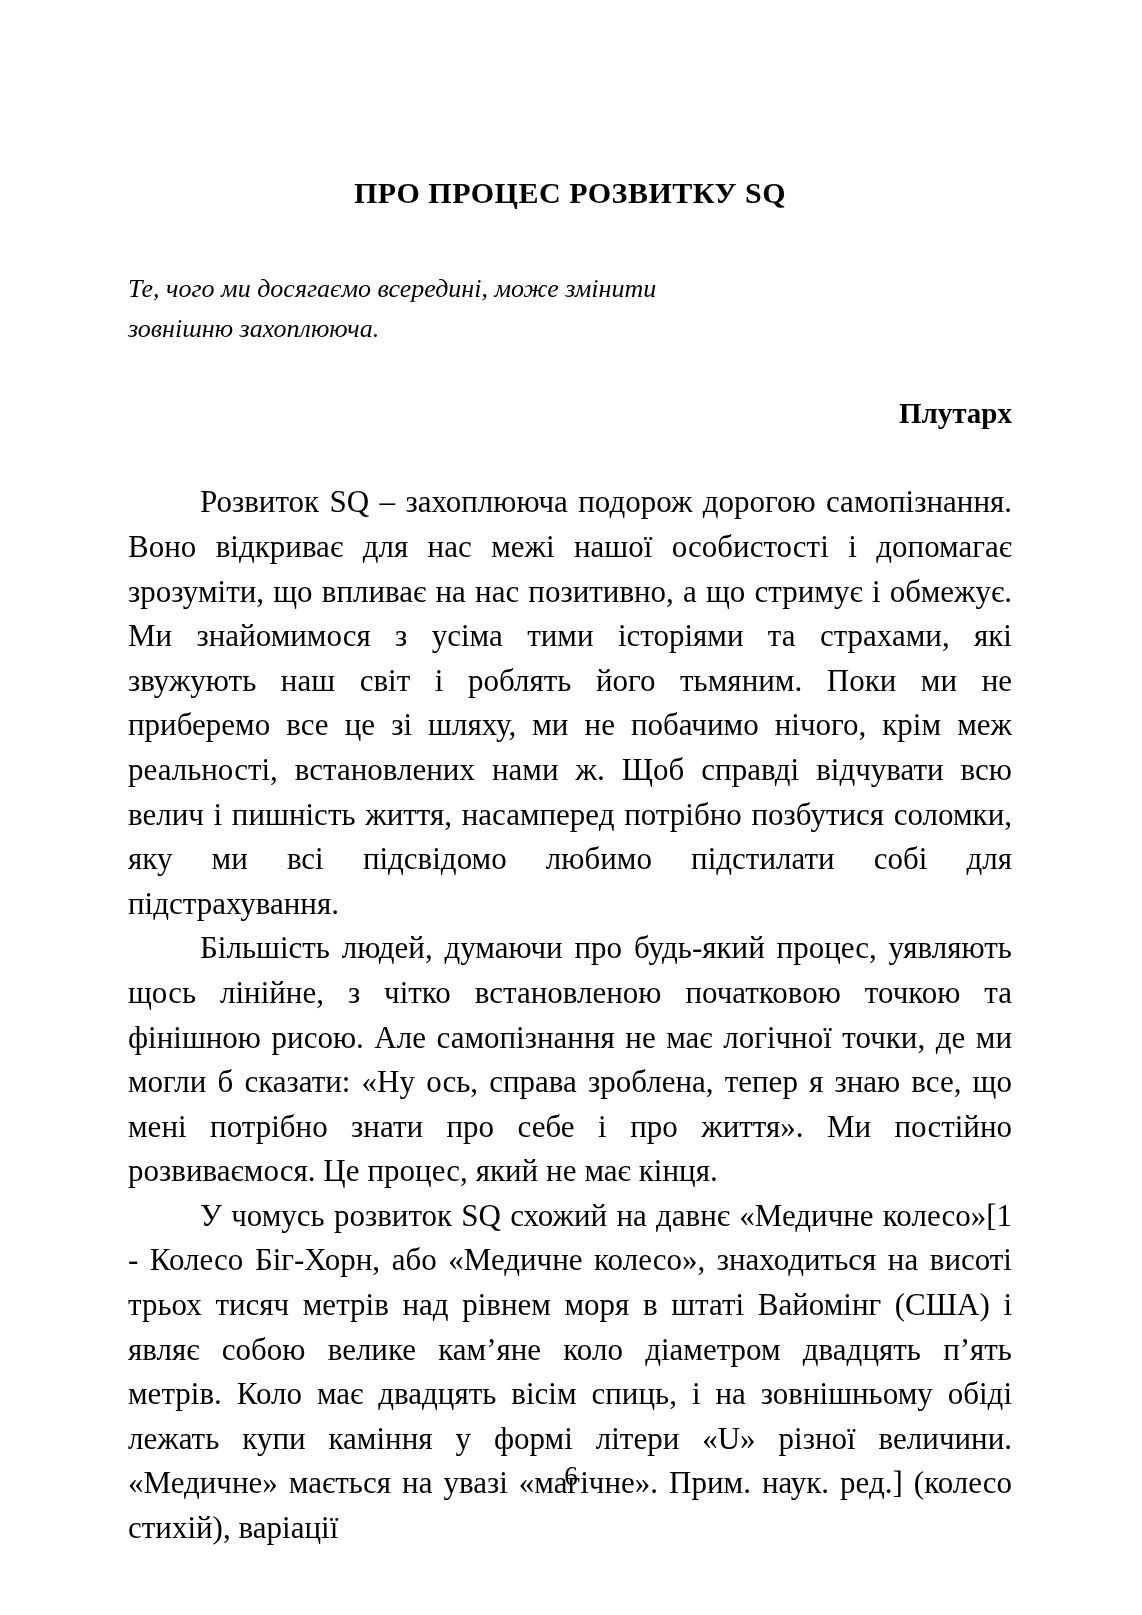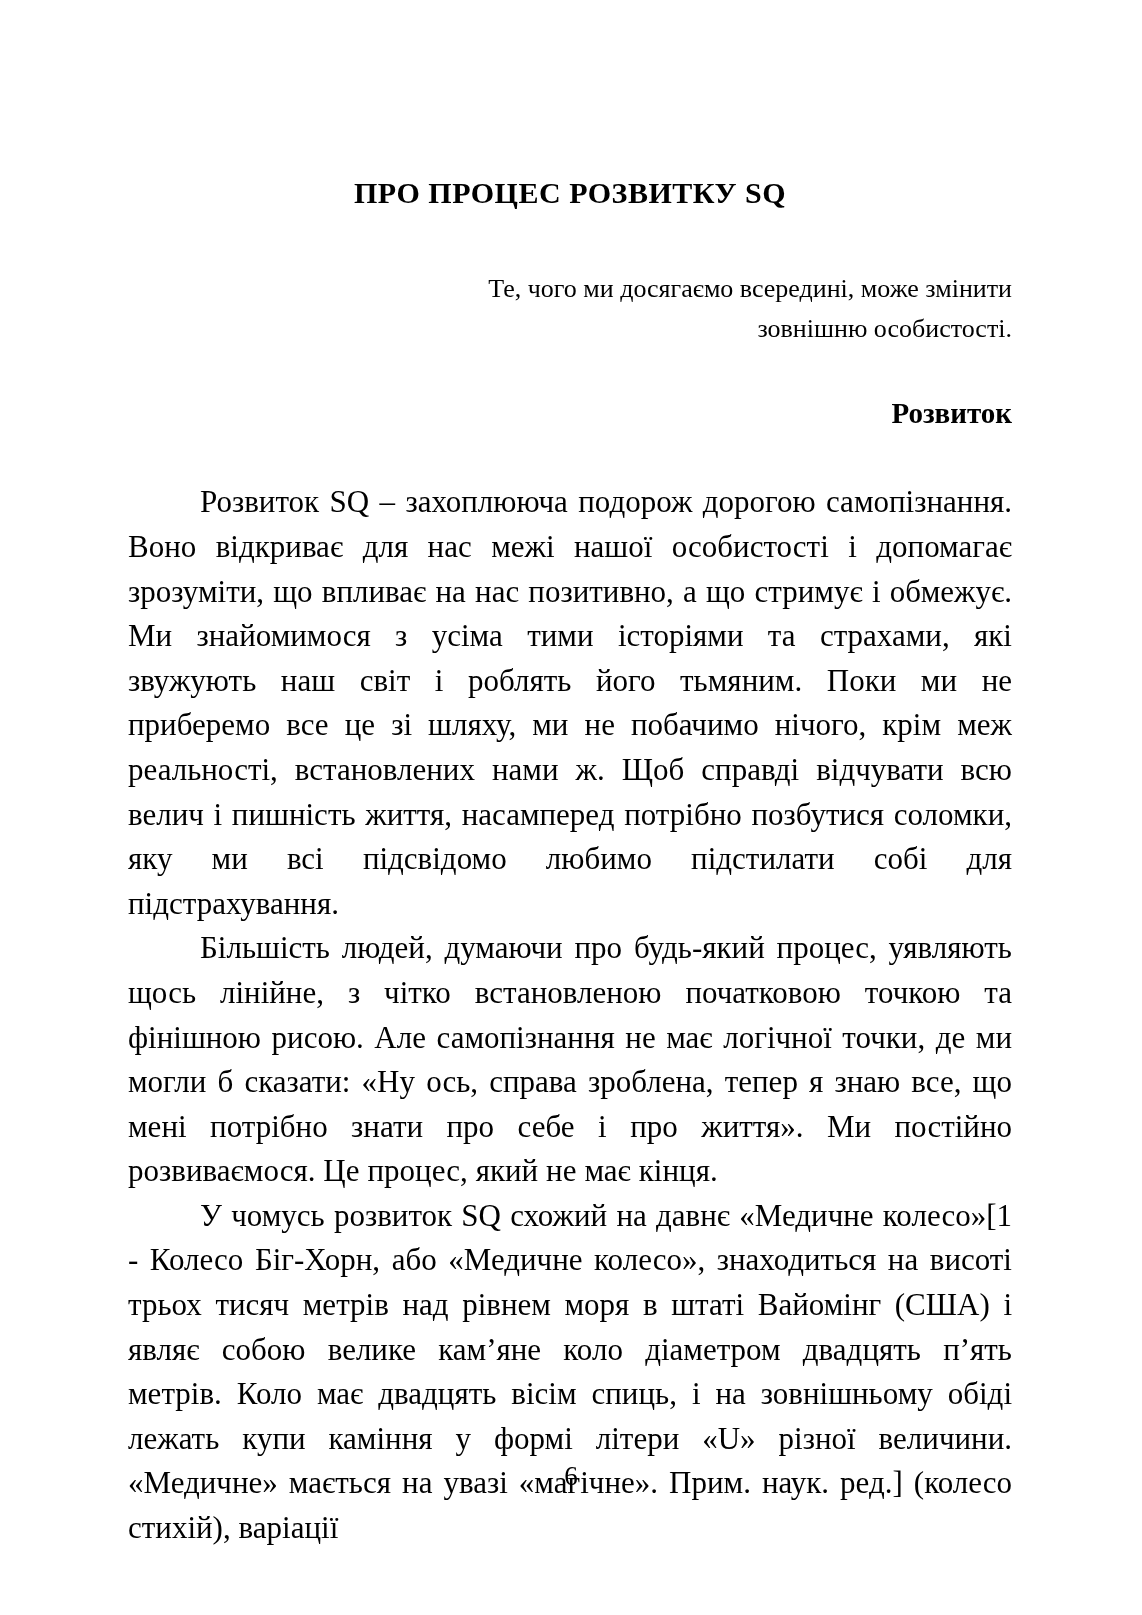--- a/index.html
+++ b/index.html
@@ -37,21 +37,21 @@
     font-size: 30px;
     letter-spacing: 0.5px;
     line-height: 1.2;
     font-family: "Liberation Serif", "DejaVu Serif", serif;
   }
 
   
   .epigraph {
     margin: 0;
     padding-top: 58px;
-    text-align: right;
+    font-style: italic;
     font-size: 26px;
     line-height: 1.55;
     font-family: "Liberation Serif", "DejaVu Serif", serif;
   }
   .epigraph-line {
     display: block;
   }
   .epigraph-author {
     margin: 0;
     padding-top: 46px;
@@ -91,24 +91,24 @@
 <body>
 
 <div class="page">
 
   <div class="content">
 
     <h1 class="chapter-title">ПРО ПРОЦЕС РОЗВИТКУ SQ</h1>
 
     <div class="epigraph">
       <span class="epigraph-line">Те, чого ми досягаємо всередині, може змінити</span>
-      <span class="epigraph-line">зовнішню особистості.</span>
+      <span class="epigraph-line">зовнішню захоплююча.</span>
     </div>
 
-    <div class="epigraph-author">Розвиток</div>
+    <div class="epigraph-author">Плутарх</div>
 
     <div class="body-text">
       <p class="para">Розвиток SQ – захоплююча подорож дорогою самопізнання. Воно відкриває для нас межі нашої особистості і допомагає зрозуміти, що впливає на нас позитивно, а що стримує і обмежує. Ми знайомимося з усіма тими історіями та страхами, які звужують наш світ і роблять його тьмяним. Поки ми не приберемо все це зі шляху, ми не побачимо нічого, крім меж реальності, встановлених нами ж. Щоб справді відчувати всю велич і пишність життя, насамперед потрібно позбутися соломки, яку ми всі підсвідомо любимо підстилати собі для підстрахування.</p>
       <p class="para">Більшість людей, думаючи про будь-який процес, уявляють щось лінійне, з чітко встановленою початковою точкою та фінішною рисою. Але самопізнання не має логічної точки, де ми могли б сказати: «Ну ось, справа зроблена, тепер я знаю все, що мені потрібно знати про себе і про життя». Ми постійно розвиваємося. Це процес, який не має кінця.</p>
       <p class="para">У чомусь розвиток SQ схожий на давнє «Медичне колесо»[1 - Колесо Біг-Хорн, або «Медичне колесо», знаходиться на висоті трьох тисяч метрів над рівнем моря в штаті Вайомінг (США) і являє собою велике кам’яне коло діаметром двадцять п’ять метрів. Коло має двадцять вісім спиць, і на зовнішньому обіді лежать купи каміння у формі літери «U» різної величини. «Медичне» мається на увазі «магічне». Прим. наук. ред.] (колесо стихій), варіації</p>
     </div>
 
   </div>
 
   <div class="folio">6</div>

